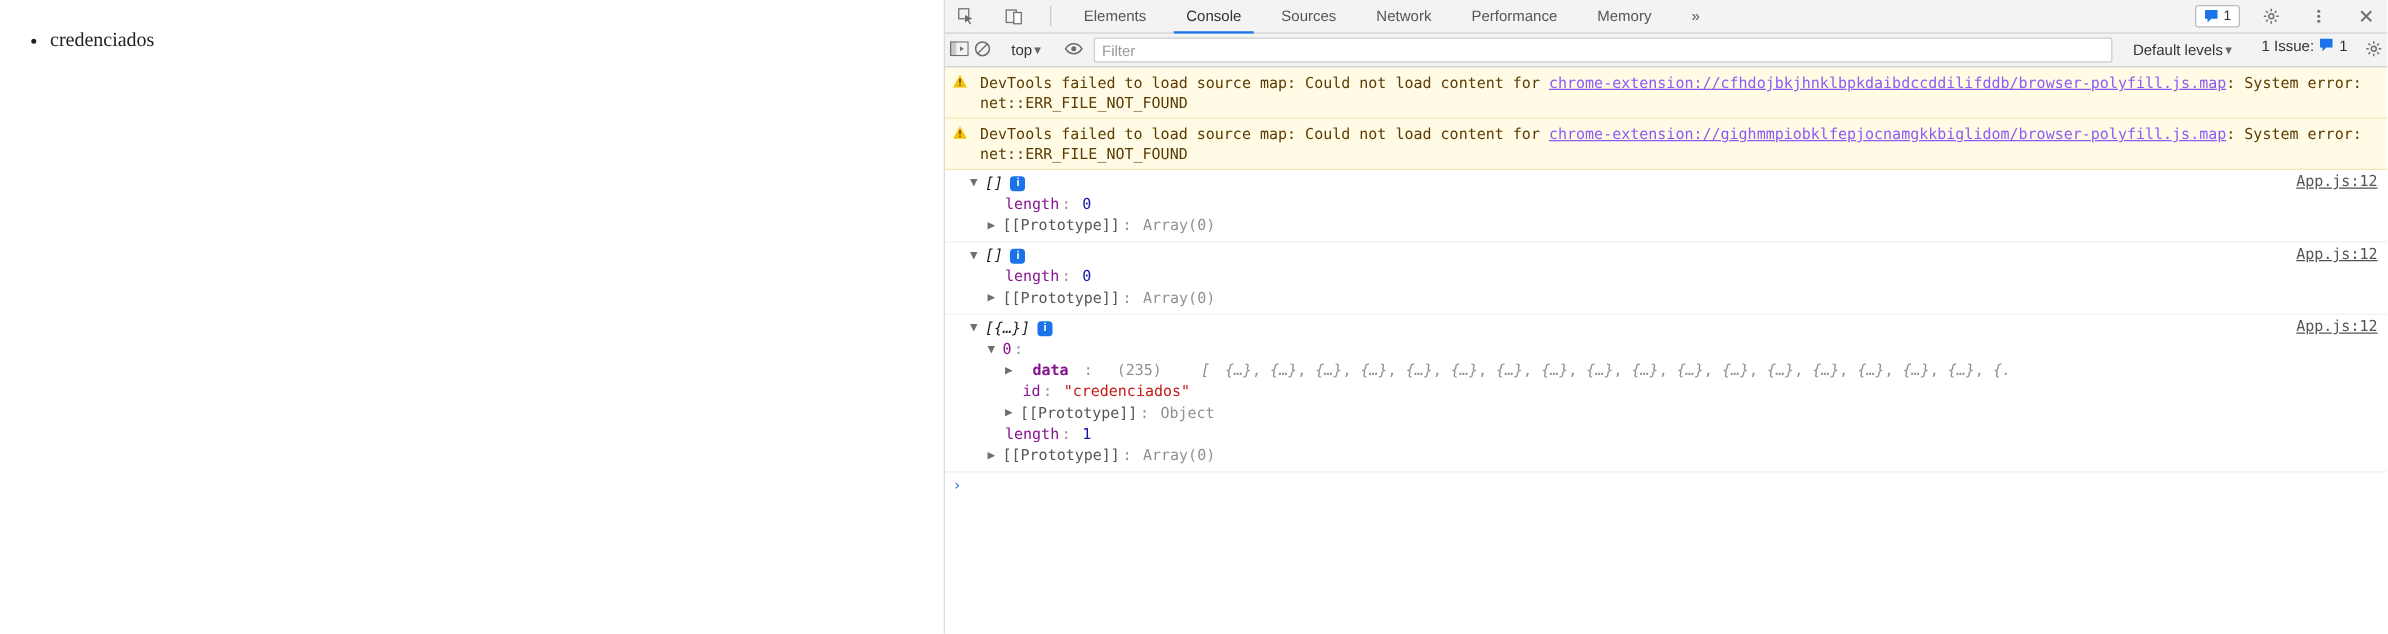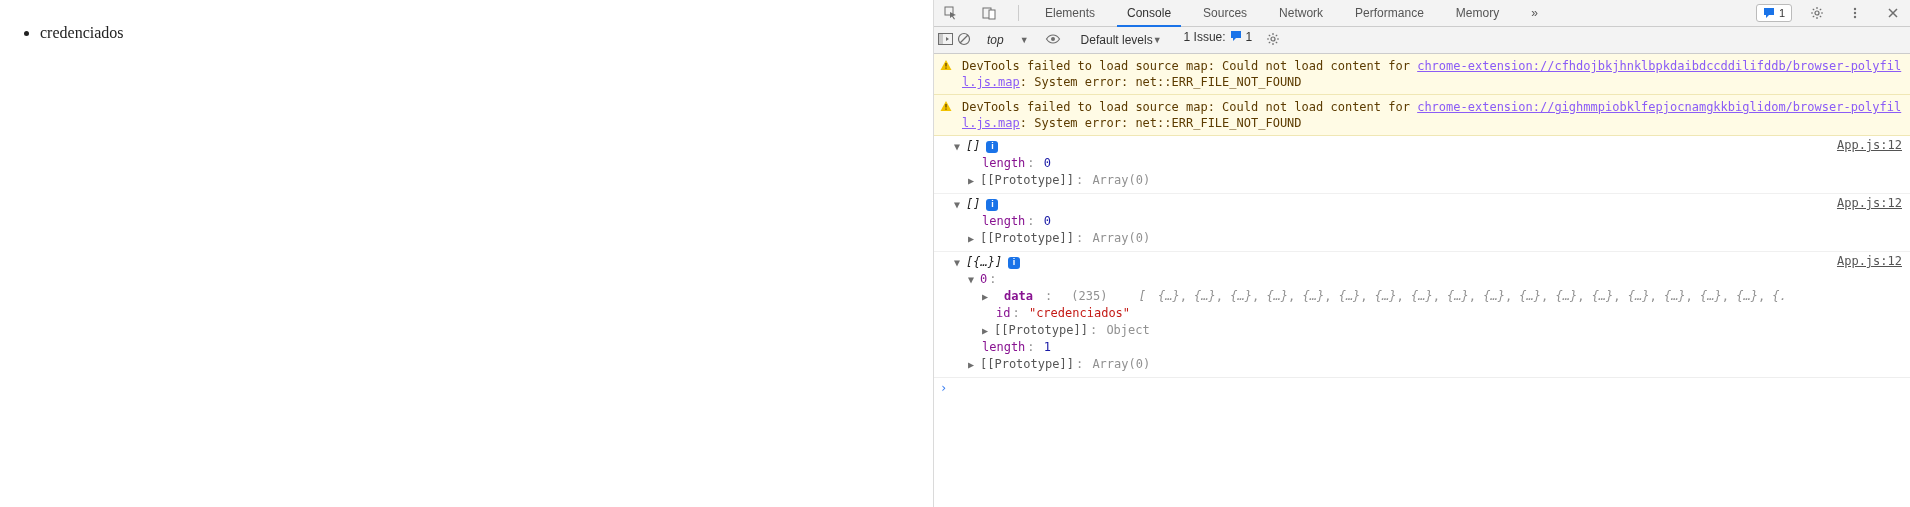--- a/index.html
+++ b/index.html
@@ -7,21 +7,21 @@
     font-family: "Segoe UI", "Helvetica Neue", Arial, sans-serif;
     font-size: 12px;
     color: #303030;
     width: 1910px;
     height: 507px;
     display: flex;
     overflow: hidden;
     background: #fff;
   }
   .page-pane {
-    width: 934px;
+    width: 756px;
     height: 100%;
     border-right: 1px solid #dadada;
     padding: 24px 18px 12px 18px;
     background: #fff;
   }
   .page-pane ul { list-style: disc; padding-left: 22px; }
   .page-pane li { font-size: 16px; color: #222; font-family: "Times New Roman", serif; }
   .devtools {
     flex: 1;
     height: 100%;
@@ -55,21 +55,21 @@
     border:1px solid #bbb; border-radius:3px; color:#333; background:#fff;
   }
   .badge-pill svg { flex-shrink:0; }
   .dt-toolbar {
     display:flex; align-items:center; height:27px;
     border-bottom:1px solid #ccc; padding:0 4px; gap:4px;
     background:#f3f3f3;
   }
   .dt-toolbar .ctx {
     padding:0 8px; height:20px; line-height:20px; color:#333;
-    display:flex; align-items:flex-end; gap:16px;font-style:italic;
+    display:flex; align-items:flex-end; gap:0;
   }
   .dt-toolbar .filter {
     flex:1; min-width:60px;
     height:20px; border:1px solid #ccc; border-radius:2px;
     padding:0 6px; background:#fff; color:#999; line-height:20px;
   }
   .dt-toolbar .levels {
     padding:0 8px; height:20px; line-height:20px; color:#333;
     display:flex; align-items:center; gap:0;
   }
@@ -204,20 +204,21 @@
       <span class="tri-down">▼</span>
     </div>
     <div class="sep"></div>
     <div class="icon-btn">
       <svg width="16" height="12" viewBox="0 0 16 12">
           <path d="M8 2 C4 2 1.5 6 1.5 6 s2.5 4 6.5 4 6.5-4 6.5-4 S12 2 8 2 z" fill="none" stroke="#6e6e6e" stroke-width="1.2"></path>
           <circle cx="8" cy="6" r="2" fill="#6e6e6e"></circle>
         </svg>
     </div>
     <div class="sep"></div>
+    <div class="filter">Filter</div>
     <div class="sep"></div>
     <div class="levels">
       <span>Default levels</span>
       <span class="tri-down">▼</span>
     </div>
     <div class="sep"></div>
     <div class="issues">
       <span>1 Issue:</span>
       <svg width="12" height="12" viewBox="0 0 12 12">
           <path d="M1 1 h10 v7 h-5 l-3 3 v-3 h-2 z" fill="#1a73e8"></path>

